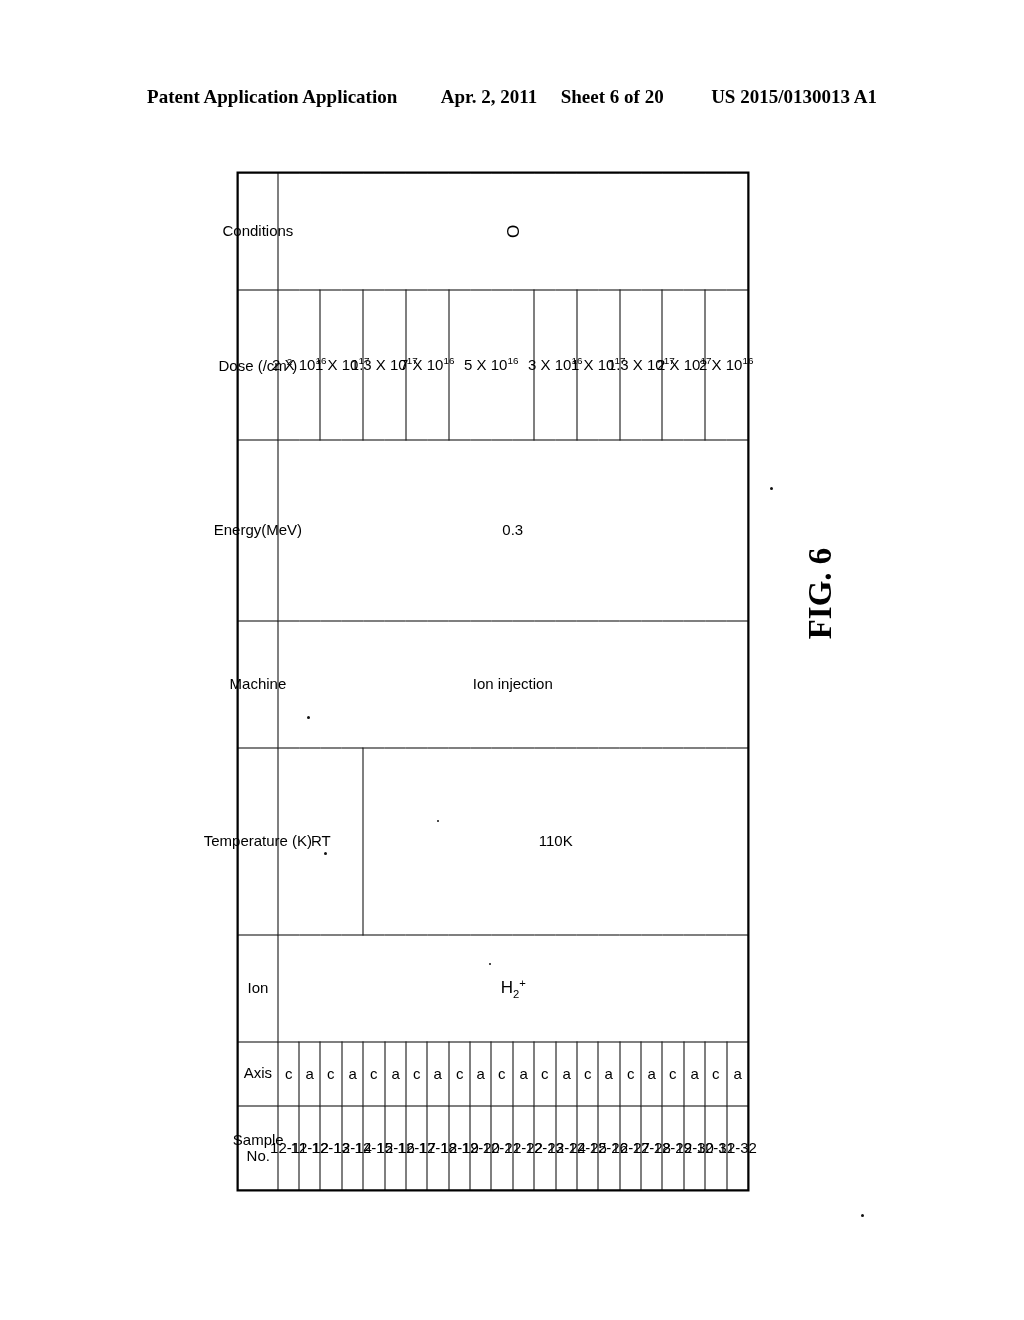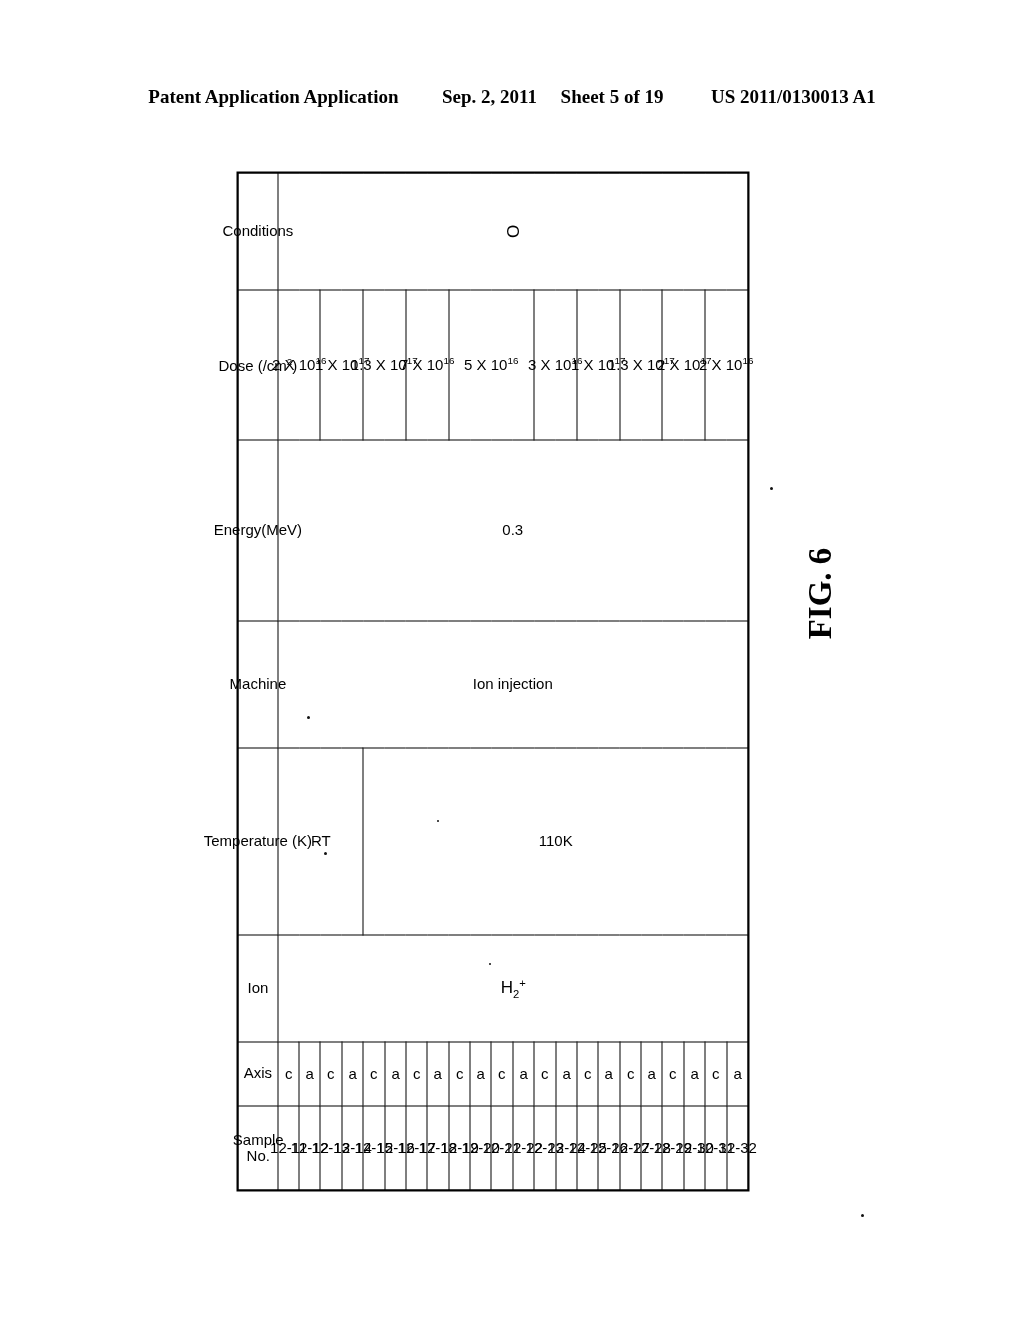--- a/index.html
+++ b/index.html
@@ -136,25 +136,25 @@
     background: #111;
     border-radius: 50%;
   }
 </style>
 </head>
 <body>
 
 <div class="pub-header">
   <span>Patent Application Application</span>
   <span class="hdr-gap-a"></span>
-  <span>Sep. 2, 2011</span>
+  <span>Apr. 2, 2011</span>
   <span class="hdr-gap-b"></span>
-  <span>Sheet 5 of 19</span>
+  <span>Sheet 6 of 20</span>
   <span class="hdr-gap-c"></span>
-  <span>US 2011/0130013 A1</span>
+  <span>US 2015/0130013 A1</span>
 </div>
 
 <div class="fig-label">FIG. 6</div>
 
 <div class="table-stage">
   <div class="rot-wrap">
     <table class="spec">
       <colgroup>
         <col class="c-sample">
         <col class="c-axis">

